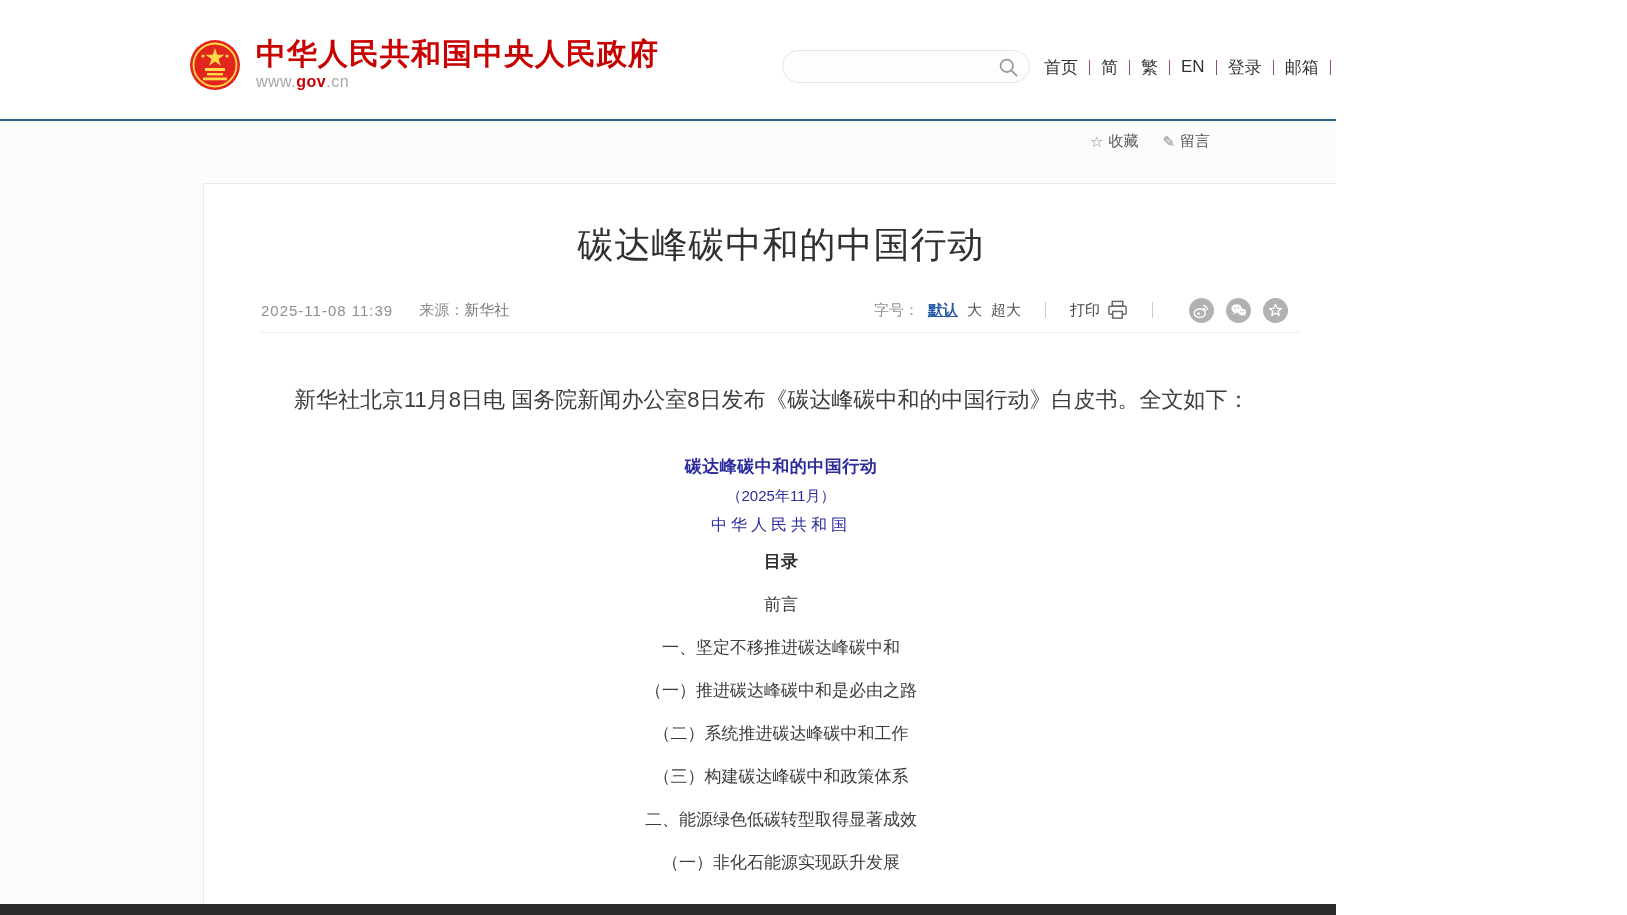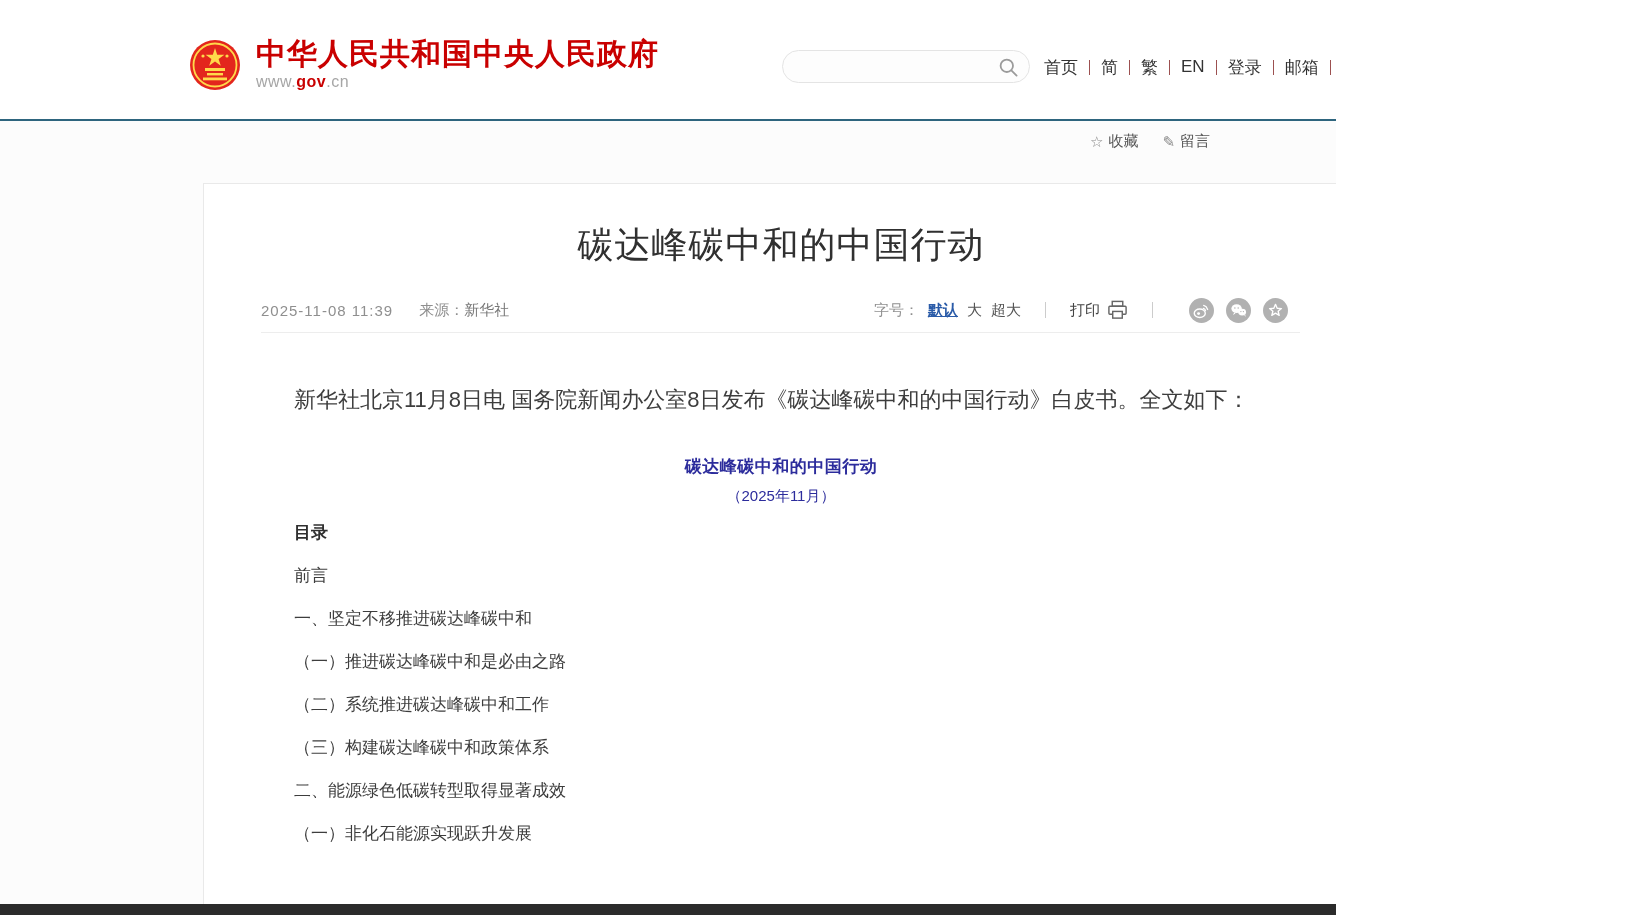--- a/index.html
+++ b/index.html
@@ -81,21 +81,21 @@
   
   .article-body { position:absolute; top:149px; left:90px; right:90px; color:#3d3d3d; }
   .intro { margin:57px 0 42px; font-size:22px; line-height:20px; }
   .doc-head { text-align:center; color:#2c2c9c; }
   .doc-title { font-size:17px; font-weight:bold; line-height:29px; letter-spacing:0.5px; }
   .doc-date { font-size:15px; line-height:29px; }
   .doc-org {
     font-size:16px; line-height:29px; letter-spacing:4px;
     font-family:"DejaVu Serif","Liberation Serif",serif;
   }
-  .toc { margin-top:14px; font-size:17px; }
+  .toc { margin-top:14px; font-size:17px;text-align:center; }
   .toc-heading { font-weight:bold; color:#2f2f2f; line-height:18px; margin-bottom:25px; }
   .toc-item { line-height:18px; margin-bottom:25px; color:#3d3d3d; }
 
   .bottom-bar { position:absolute; left:0; right:0; bottom:0; height:11px; background:#2b2b2b; }
 </style>
 </head>
 <body>
 
 <div class="page">
 
@@ -205,20 +205,21 @@
     </div>
 
     <div class="meta-divider"></div>
 
     <div class="article-body">
       <p class="intro">新华社北京11月8日电 国务院新闻办公室8日发布《碳达峰碳中和的中国行动》白皮书。全文如下：</p>
 
       <div class="doc-head">
         <div class="doc-title">碳达峰碳中和的中国行动</div>
         <div class="doc-date">（2025年11月）</div>
+        <div class="doc-org">中华人民共和国</div>
       </div>
 
       <div class="toc">
         <div class="toc-heading">目录</div>
         <div class="toc-item">前言</div>
         <div class="toc-item">一、坚定不移推进碳达峰碳中和</div>
         <div class="toc-item">（一）推进碳达峰碳中和是必由之路</div>
         <div class="toc-item">（二）系统推进碳达峰碳中和工作</div>
         <div class="toc-item">（三）构建碳达峰碳中和政策体系</div>
         <div class="toc-item">二、能源绿色低碳转型取得显著成效</div>

